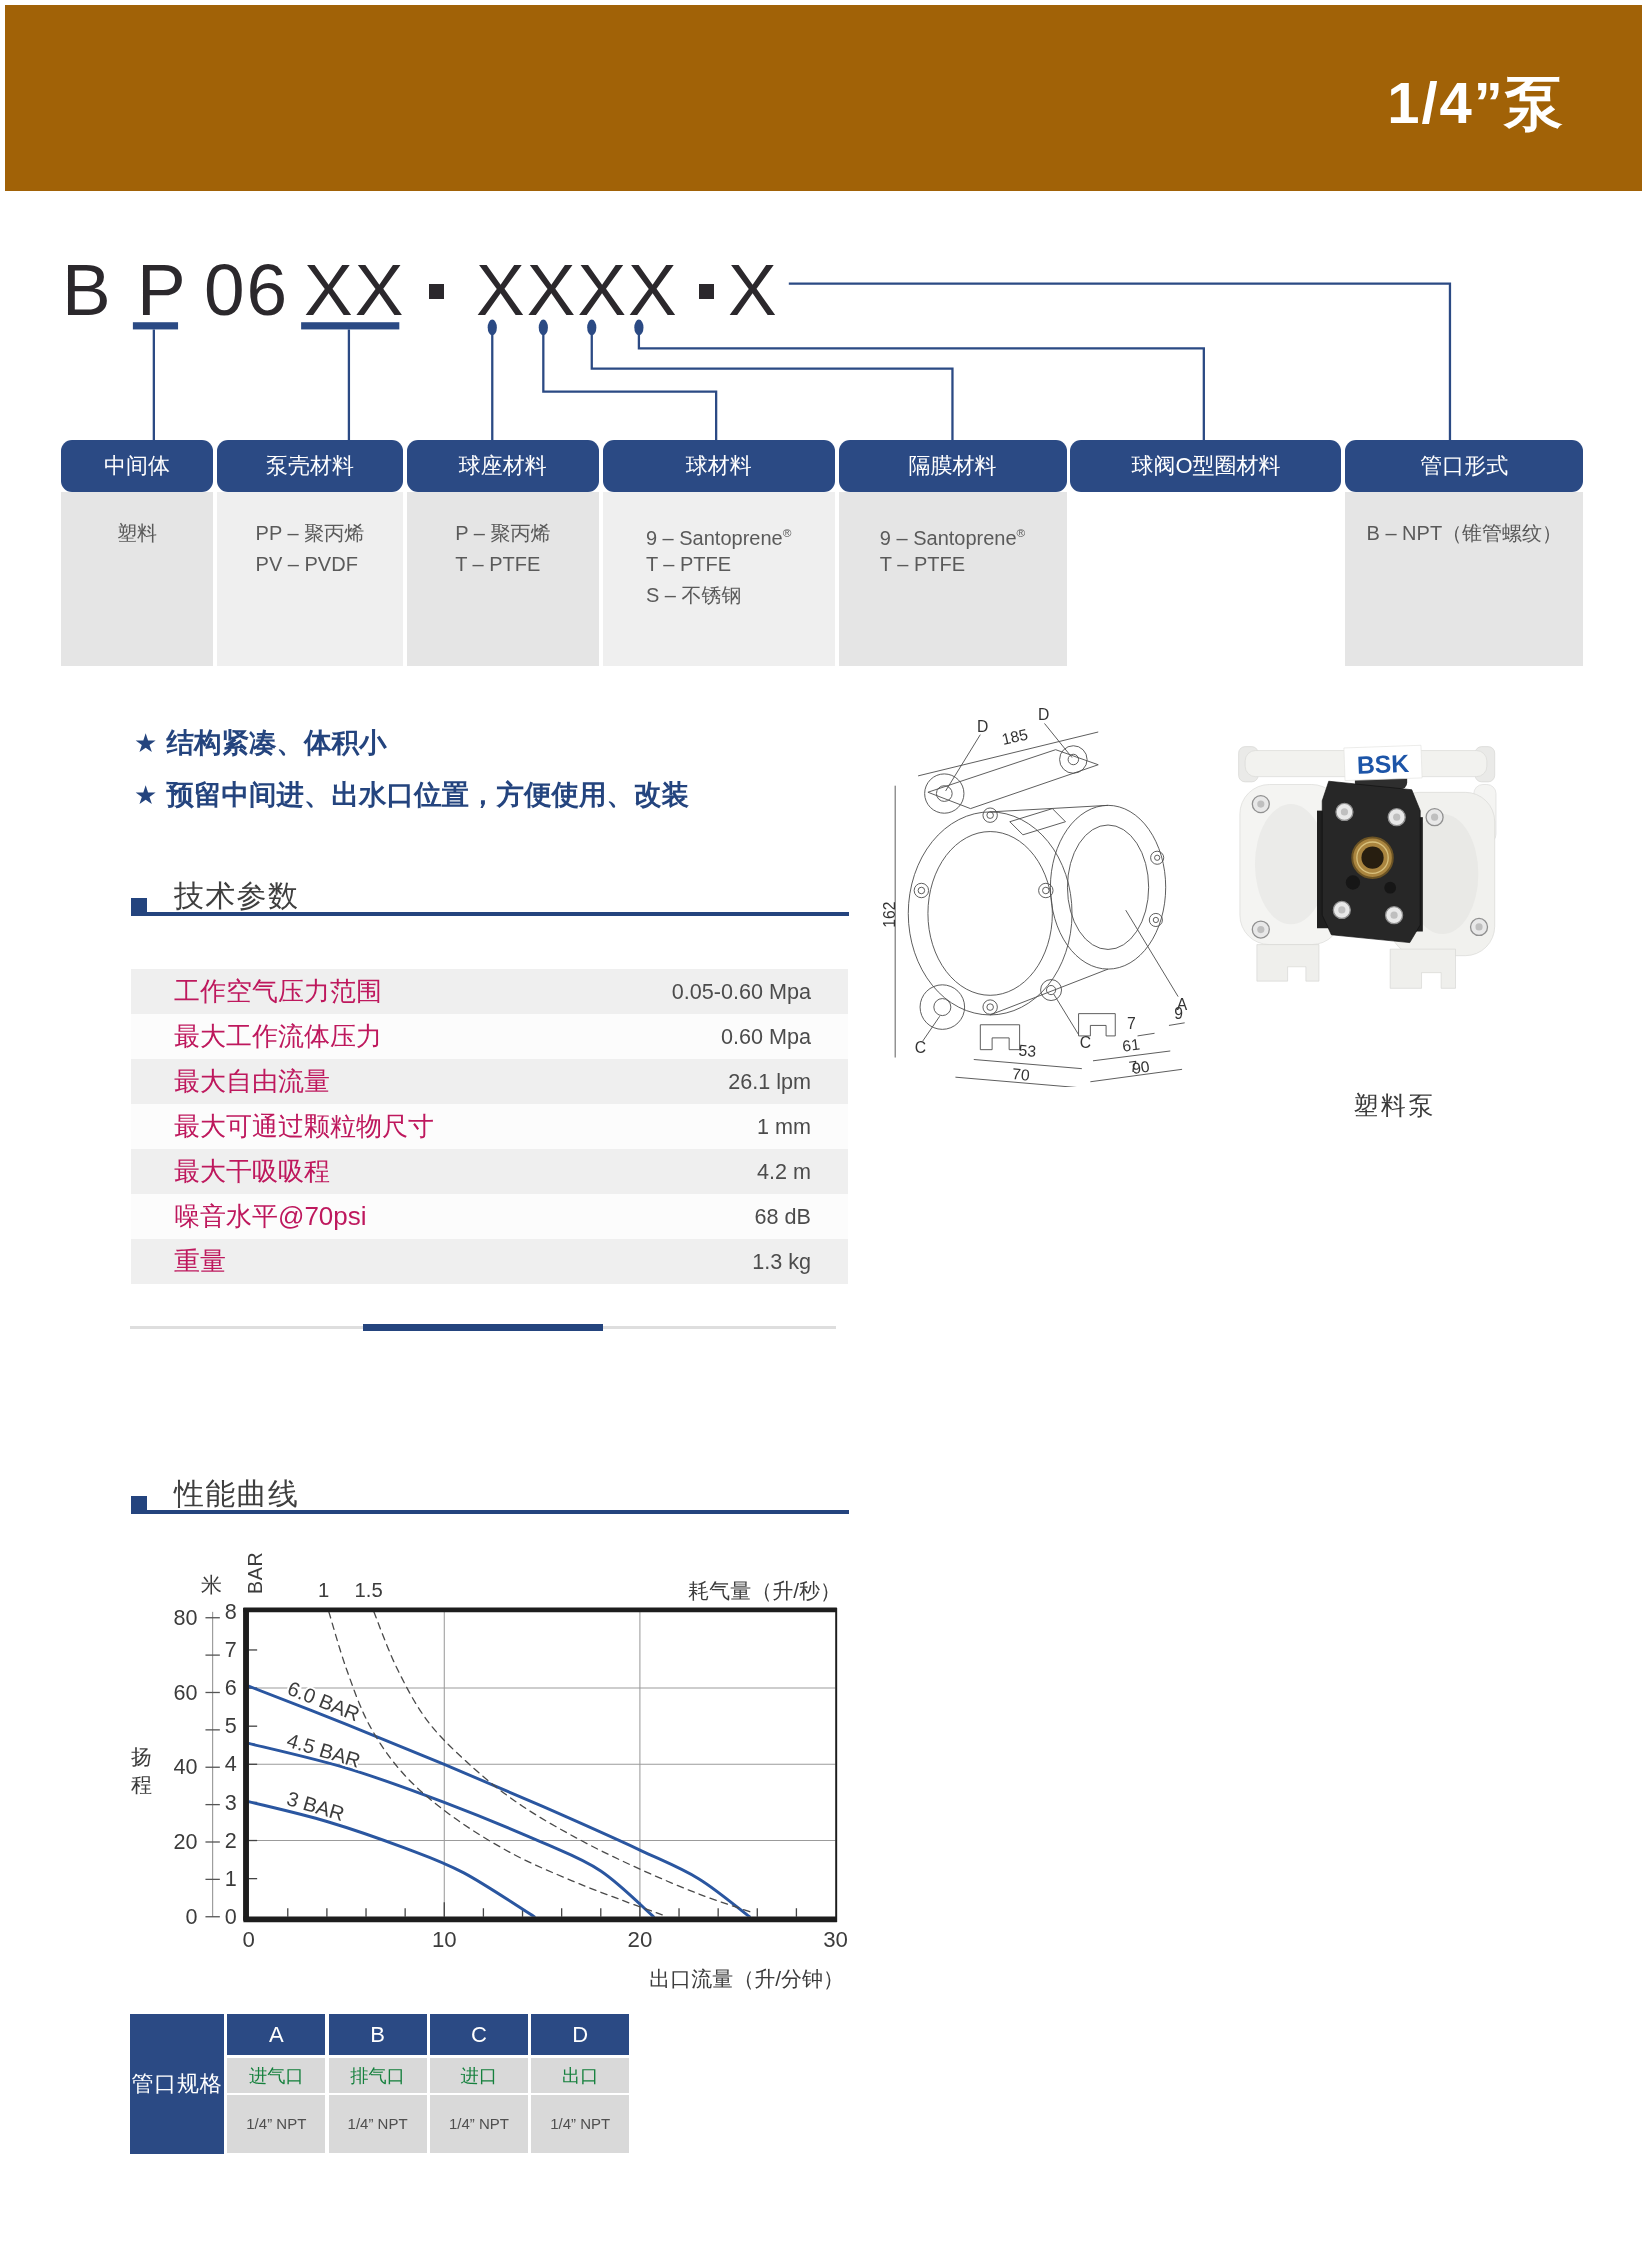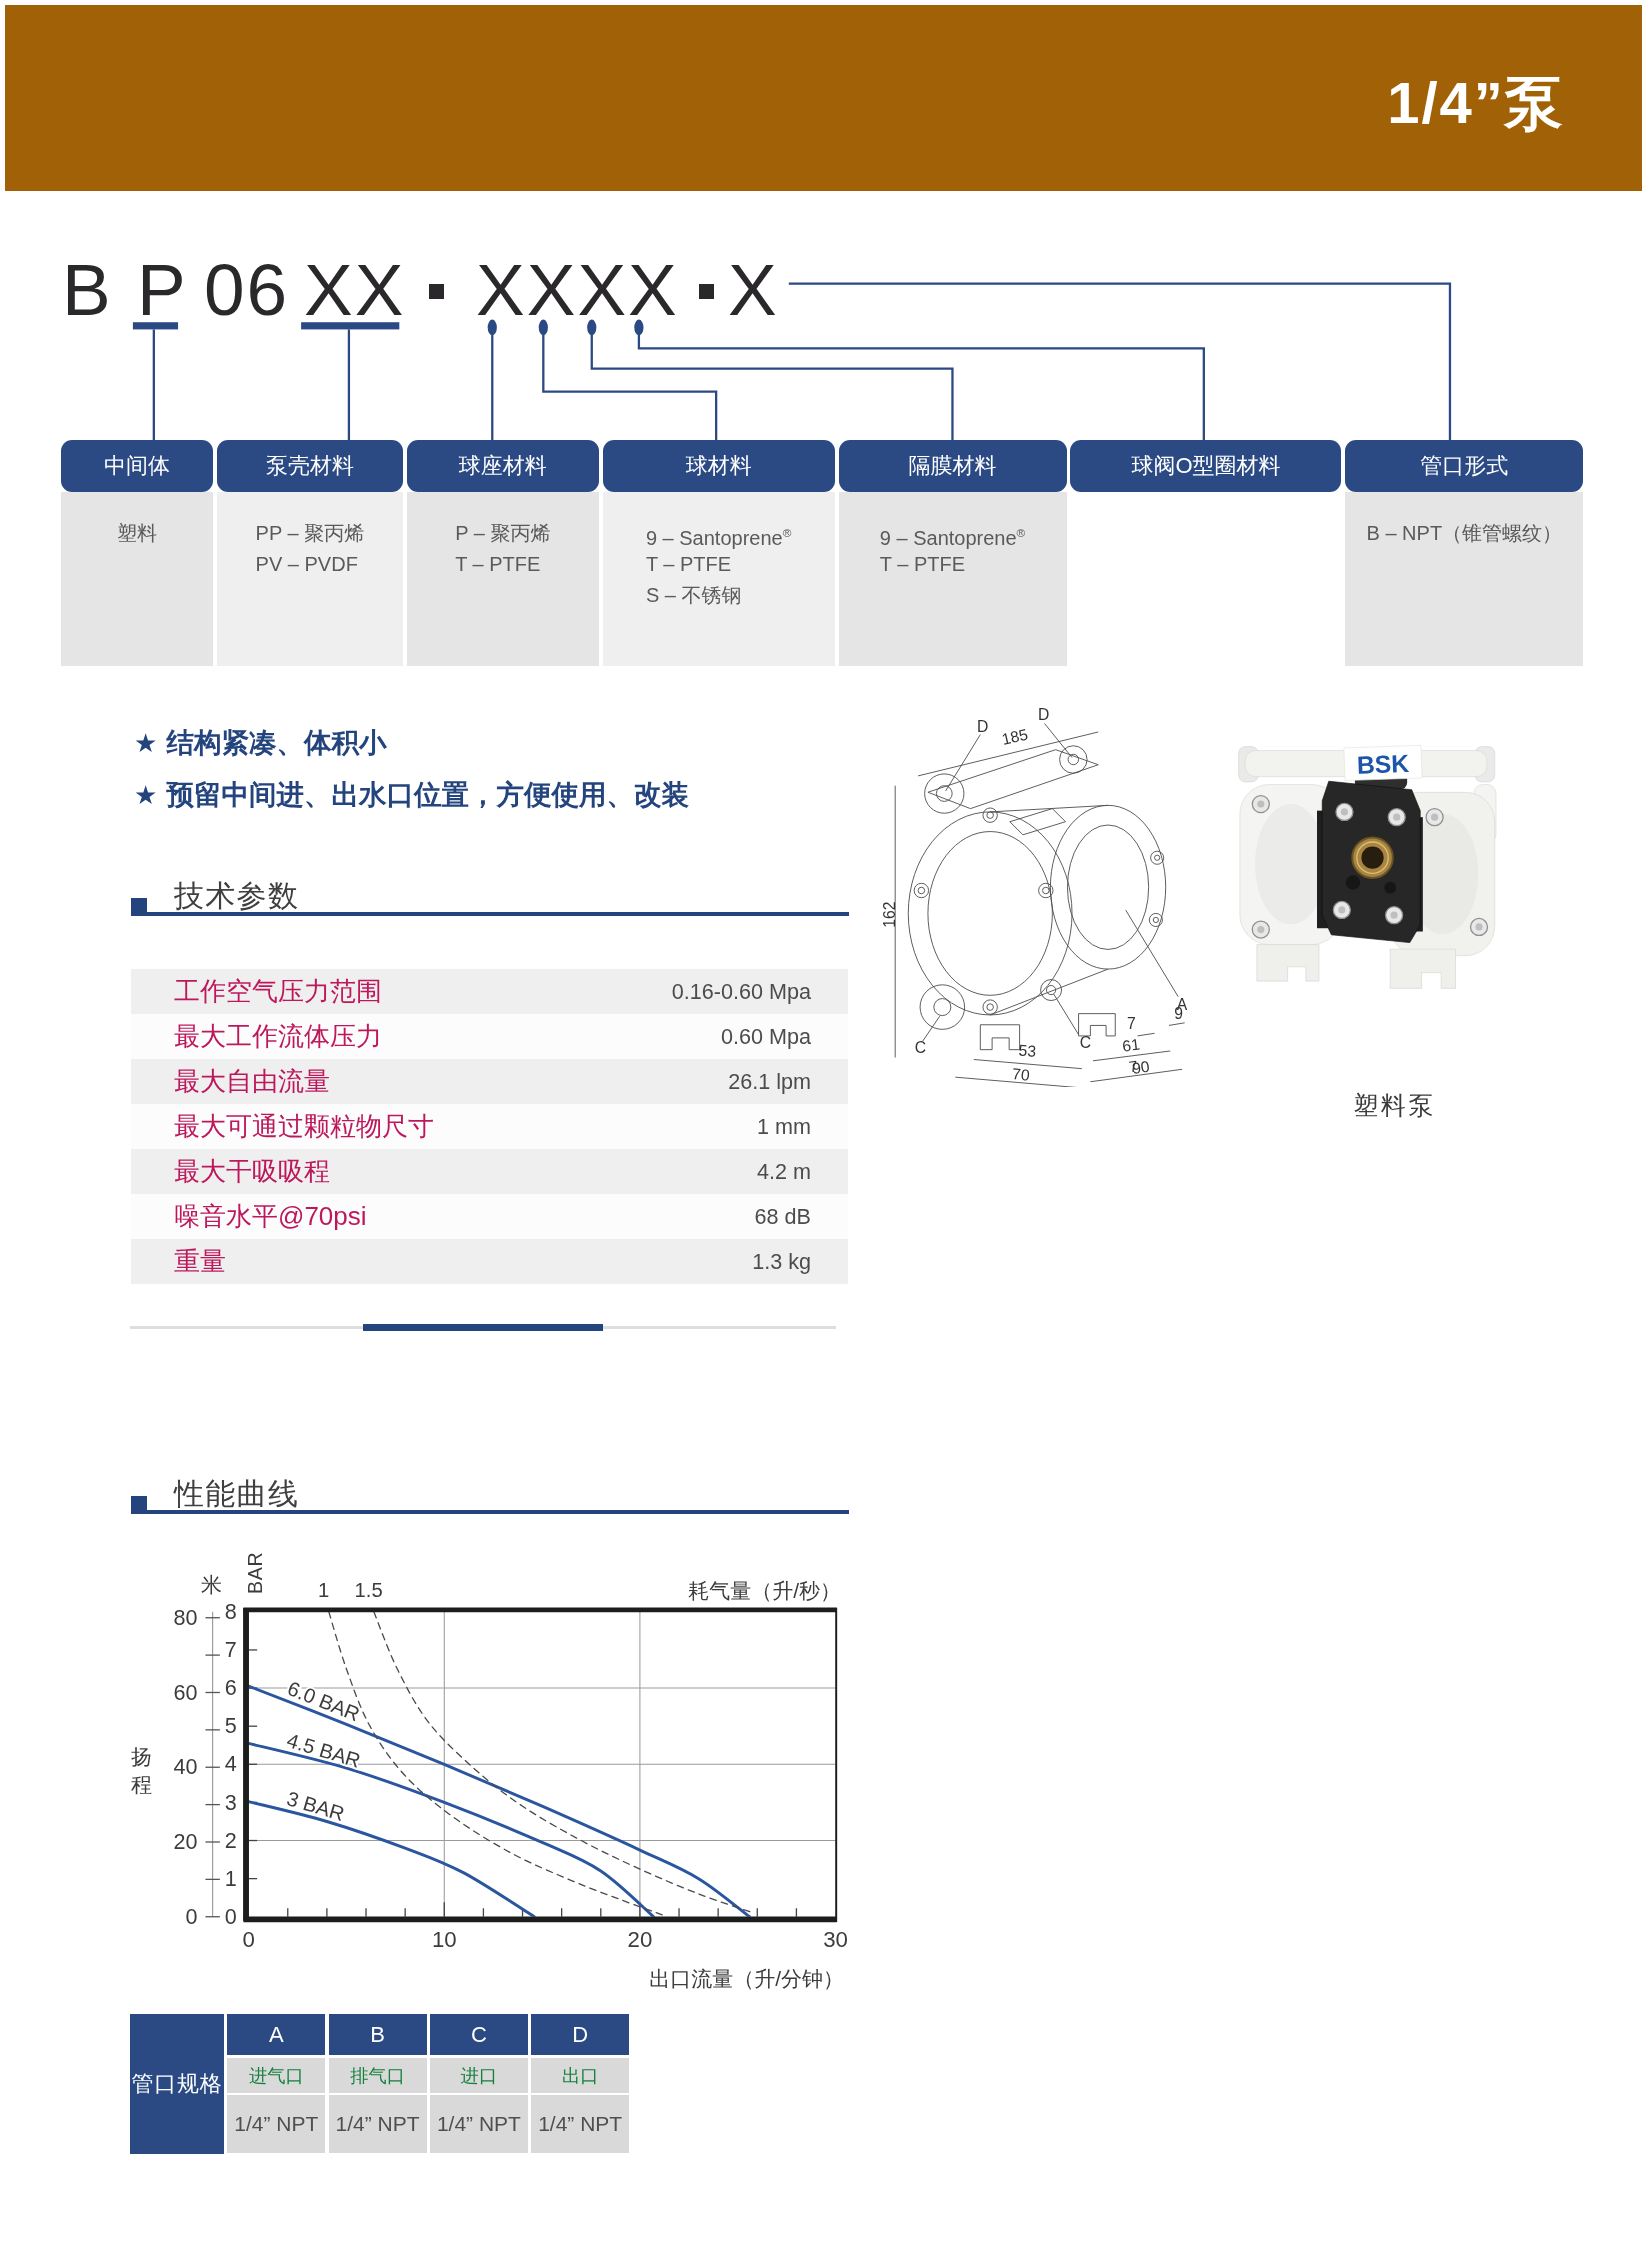--- a/index.html
+++ b/index.html
@@ -79,21 +79,21 @@
   
   .port-table{position:absolute;left:130px;top:2014px;display:flex;gap:3.3px;}
   .pt-title{width:94px;height:140px;background:#2b4a84;color:#fff;font-size:22px;
             display:flex;align-items:center;justify-content:center;letter-spacing:0.7px;}
   .pt-col{display:flex;flex-direction:column;gap:2.6px;width:98px;}
   .pt-hd{height:41px;line-height:41px;background:#2b4a84;color:#fff;
          font-size:22px;text-align:center;}
   .pt-name{height:35px;line-height:35px;background:#d9d9d9;color:#15803d;
            font-size:18.3px;text-align:center;}
   .pt-size{height:58px;line-height:58px;background:#d9d9d9;color:#4f4f4f;
-           font-size:21px;text-align:center;}
+           font-size:15px;text-align:center;}
 
   svg text{font-family:"Liberation Sans","DejaVu Sans",sans-serif;}
 </style>
 </head>
 <body>
 
 <div class="page">
 
   <div class="top-banner">
     <div class="banner-title">1/4”泵</div>
@@ -190,21 +190,21 @@
     <span class="star">★</span><span>预留中间进、出水口位置，方便使用、改装</span>
   </div>
 
   <div class="sec-square" style="left:131px;top:898px"></div>
   <div class="sec-title" style="left:174px;top:876px">技术参数</div>
   <div class="sec-line" style="left:147px;top:912px;width:702px"></div>
 
   <div class="tech-table">
     <div class="tech-row odd">
         <span class="tech-label">工作空气压力范围</span>
-        <span class="tech-value">0.16-0.60 Mpa</span>
+        <span class="tech-value">0.05-0.60 Mpa</span>
       </div>
     <div class="tech-row even">
         <span class="tech-label">最大工作流体压力</span>
         <span class="tech-value">0.60 Mpa</span>
       </div>
     <div class="tech-row odd">
         <span class="tech-label">最大自由流量</span>
         <span class="tech-value">26.1 lpm</span>
       </div>
     <div class="tech-row even">

